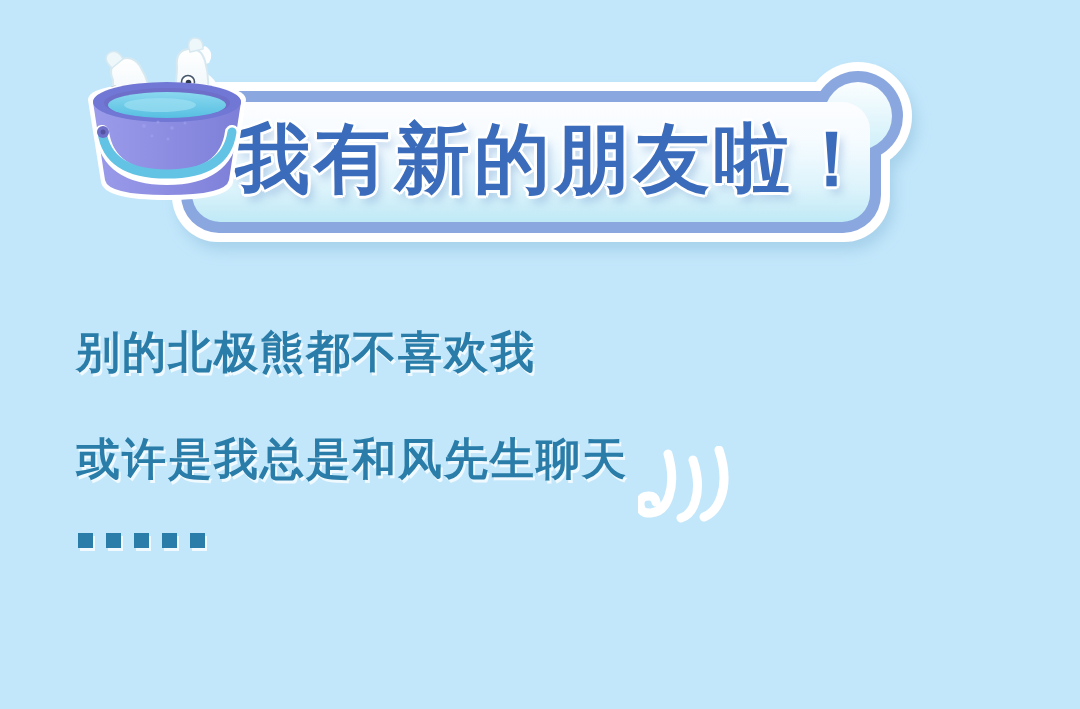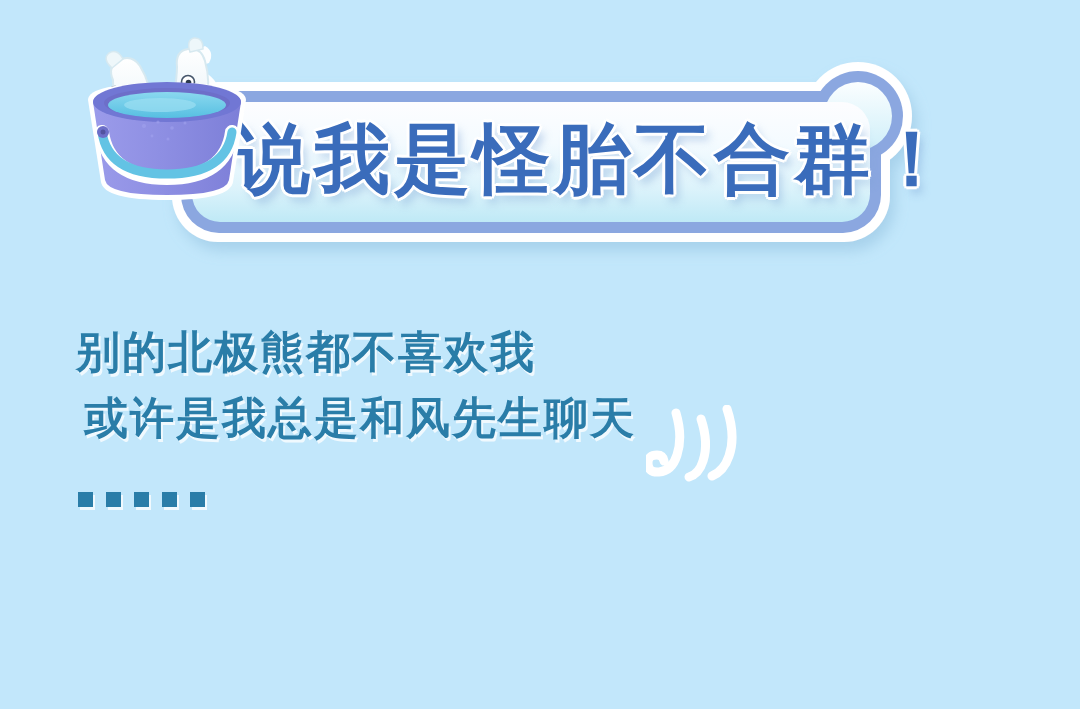--- a/index.html
+++ b/index.html
@@ -94,23 +94,23 @@
   .copy-line {
     position: relative;
     font-size: 44px;
     font-weight: 700;
     letter-spacing: 2px;
     color: #2a7da8;
     line-height: 1;
     white-space: nowrap;
     text-shadow: 2px 3px 0 rgba(255,255,255,0.75);
   }
-  #copy-line-1 { margin: 0 0 22px 0; }
+  #copy-line-1 { margin: 0 0 63px 0; }
   #copy-line-2 { margin: 0 0 46px 0; }
-  #copy-line-3 { margin: 0 0 52px 8px; display: inline-block; }
+  #copy-line-3 { margin: 0 0 52px 0; display: inline-block; }
 
   #line3-wrap { display: flex; align-items: center; }
 
   #wind-marks {
     margin-left: 10px;
     width: 92px;
     height: 78px;
     flex: 0 0 auto;
   }
 
@@ -161,21 +161,21 @@
 
         <circle cx="686" cy="44" r="45" fill="#8ba7e0"></circle>
 
         <rect x="9" y="19" width="700" height="142" rx="38" ry="38" fill="#8ba7e0"></rect>
 
         <circle cx="686" cy="44" r="34" fill="url(#earFill)"></circle>
 
         <rect x="20" y="30" width="678" height="120" rx="28" ry="28" fill="url(#plaqueFill)"></rect>
       </svg>
 
-      <div id="title-text">说我是怪胎不合群！</div>
+      <div id="title-text">我有新的朋友啦！</div>
     </div>
 
     <div id="bucket-illustration">
       <svg width="190" height="185" viewBox="0 0 190 185">
         <defs>
           <linearGradient id="bucketBody" x1="0" y1="0" x2="1" y2="0">
             <stop offset="0%" stop-color="#9b9bea"></stop>
             <stop offset="45%" stop-color="#8e8fe3"></stop>
             <stop offset="100%" stop-color="#7d7fd8"></stop>
           </linearGradient>

